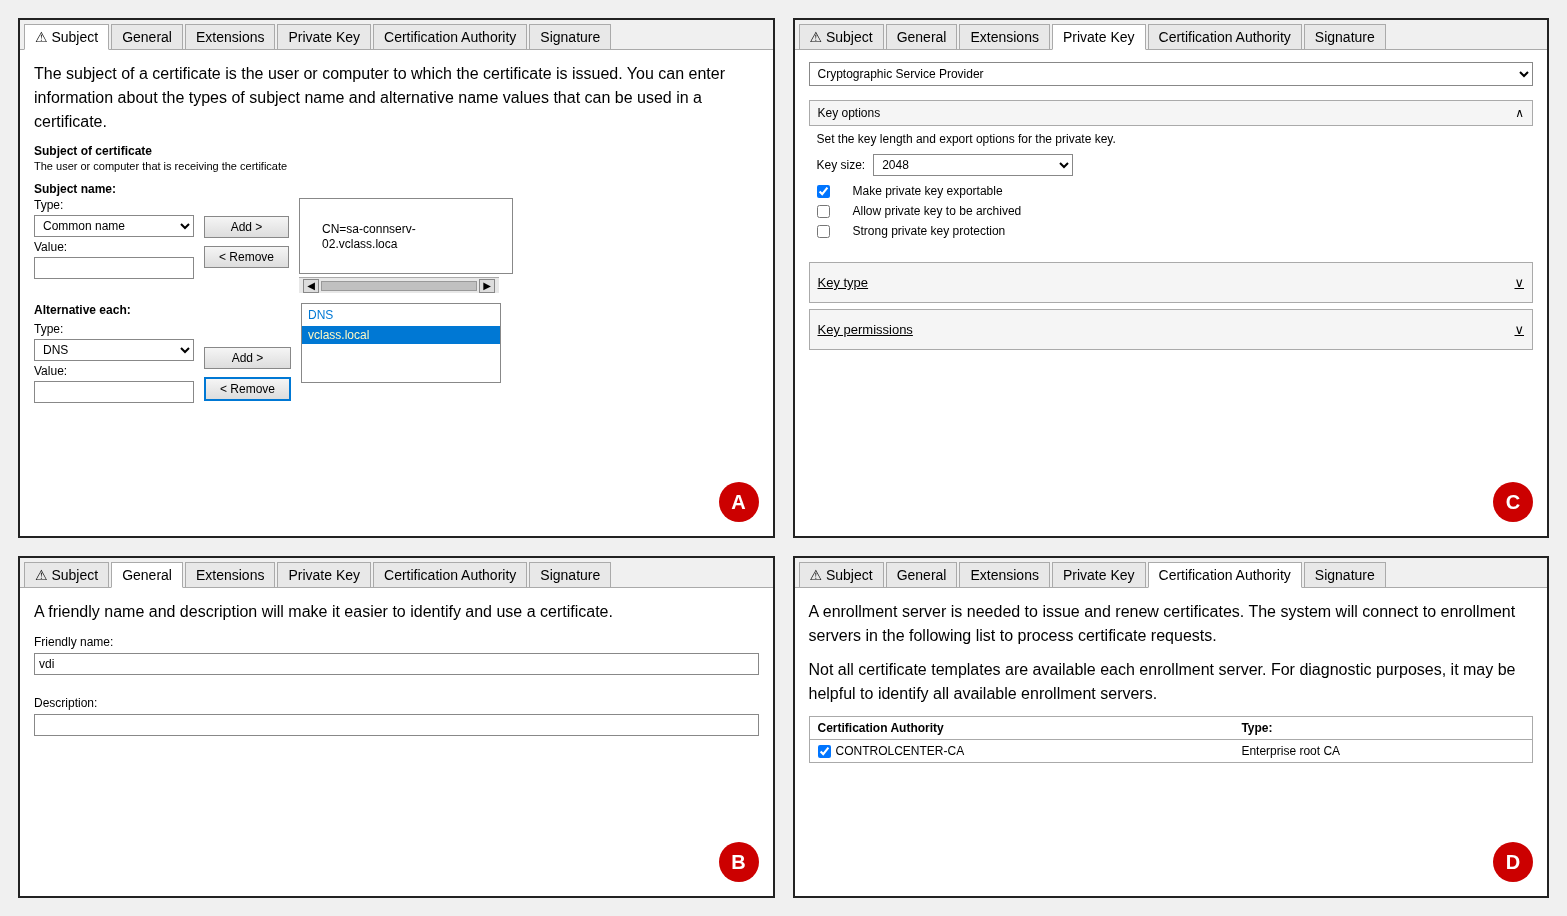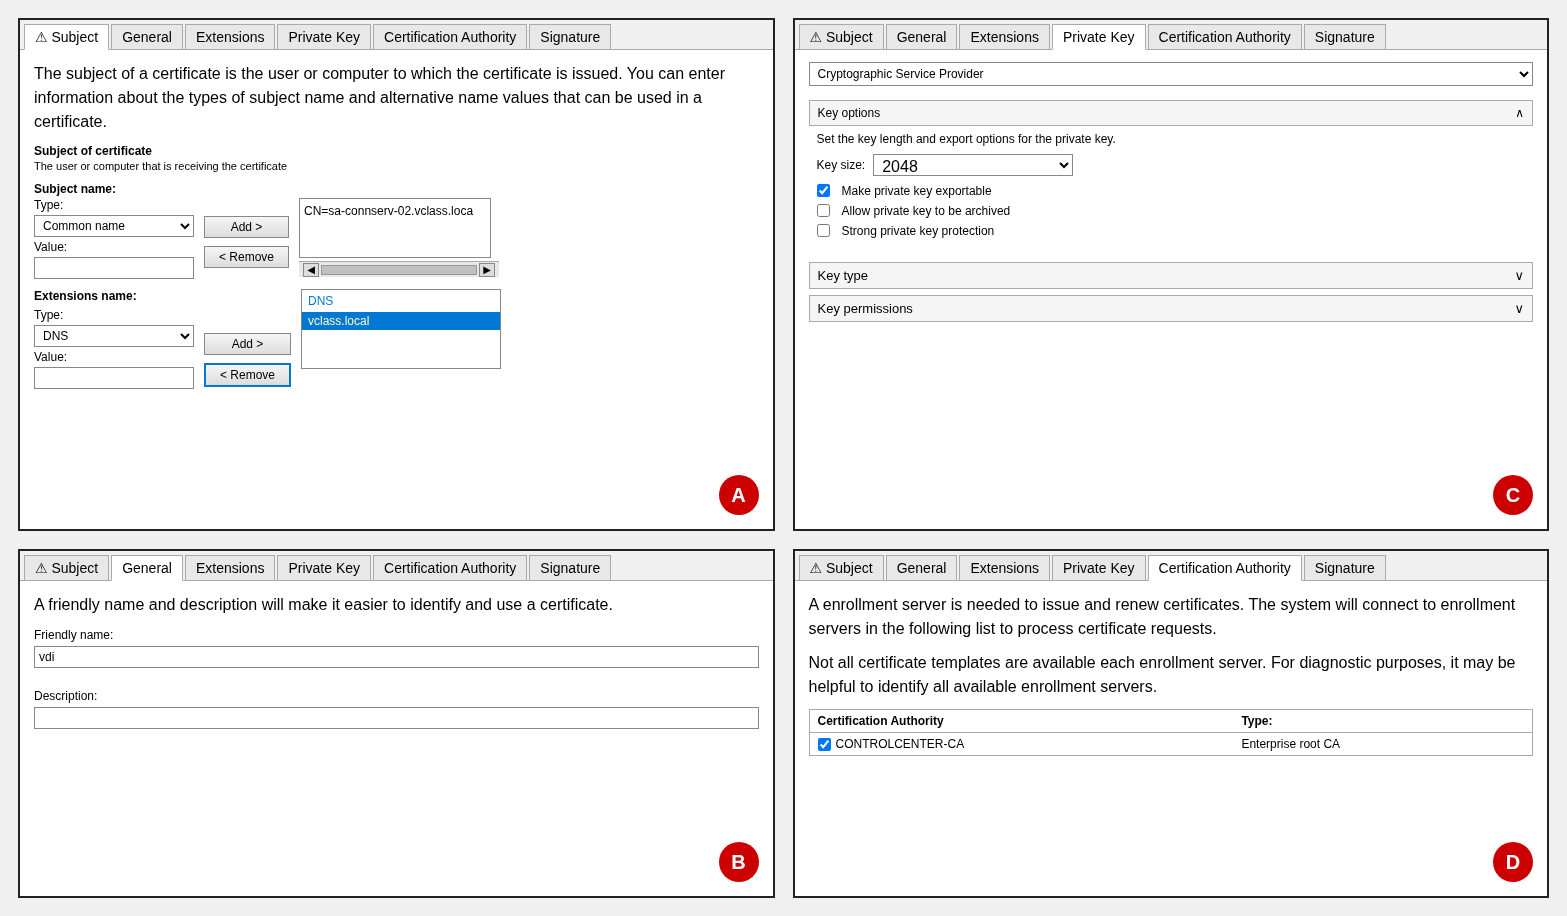--- a/index.html
+++ b/index.html
@@ -223,41 +223,42 @@
     .key-size-row {
       display: flex;
       align-items: center;
       gap: 8px;
       margin-bottom: 8px;
     }
 
     .key-size-select {
       width: 200px;
       height: 22px;
-      font-size: 16px;
+      font-size: 12px;
       border: 1px solid #888;
     }
 
     .checkbox-row {
       display: flex;
-      align-items: flex-start;
-      gap: 12px;
+      align-items: flex-end;
+      gap: 23px;
       margin-bottom: 6px;
       font-size: 12px;
     }
 
     .collapsed-section {
       display: flex;
       align-items: center;
       justify-content: space-between;
       border: 1px solid #aaa;
-      padding: 5px 8px;
+      padding: 12px 8px;
       background: #f5f5f5;
       margin-bottom: 6px;
       cursor: pointer;
+      text-decoration: underline;
     }
 
     
     .friendly-input {
       width: 100%;
       height: 22px;
       border: 1px solid #888;
       padding: 2px 4px;
       font-size: 12px;
       margin-bottom: 10px;
@@ -331,34 +332,34 @@
         <label>Value:</label>
         <input type="text" class="value-input" style="">
       </div>
 
       <div class="form-col" style="justify-content: center; padding-top: 18px; gap: 8px;">
         <button class="btn">Add &gt;</button>
         <button class="btn">&lt; Remove</button>
       </div>
 
       <div class="form-col">
-        <div class="right-list-area" style="width:192px; min-height:60px; padding:4px;">
+        <div class="right-list-area" style="width:214px; min-height:60px; padding:22px;">
           <span style="font-size:12px;">CN=sa-connserv-02.vclass.loca</span>
         </div>
         <div class="scroll-bar-area" style="width:200px;">
           <div class="scroll-btn">◀</div>
           <div class="scroll-track"></div>
           <div class="scroll-btn">▶</div>
         </div>
       </div>
     </div>
 
     <div class="alt-name-area">
       <div class="form-col">
-        <p class="section-title">Extensions name:</p>
+        <p class="section-title">Alternative each:</p>
         <label>Type:</label>
         <select class="type-select-wide">
           <option>DNS</option>
           <option>Email</option>
           <option>UPN</option>
         </select>
         <label>Value:</label>
         <input type="text" class="value-input" style="">
       </div>
       <div class="form-col" style="justify-content: flex-end; padding-bottom: 2px; gap: 8px;">

